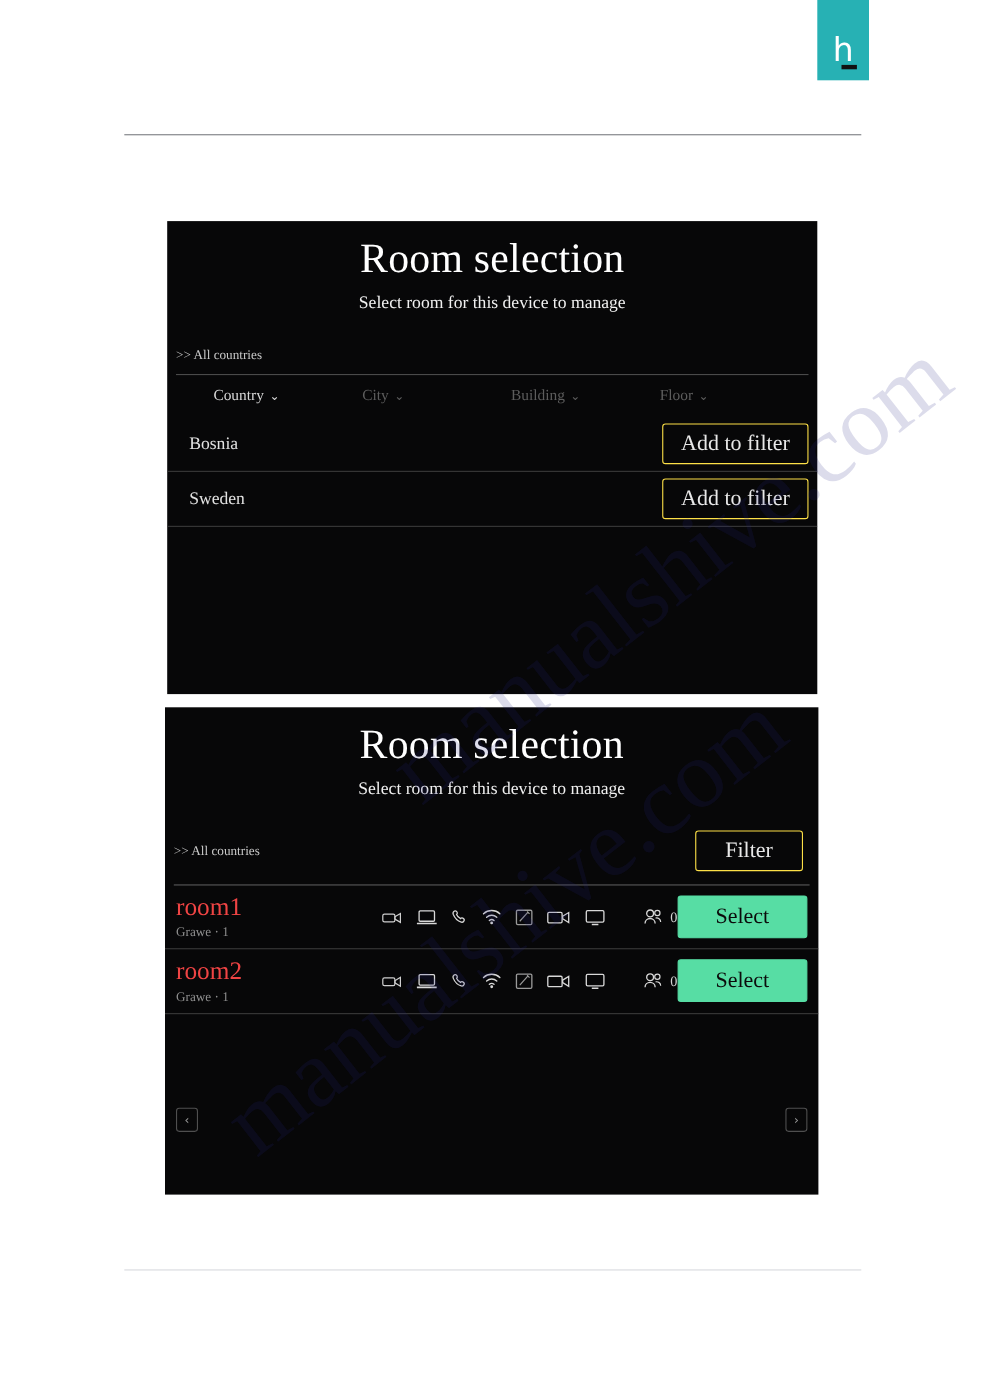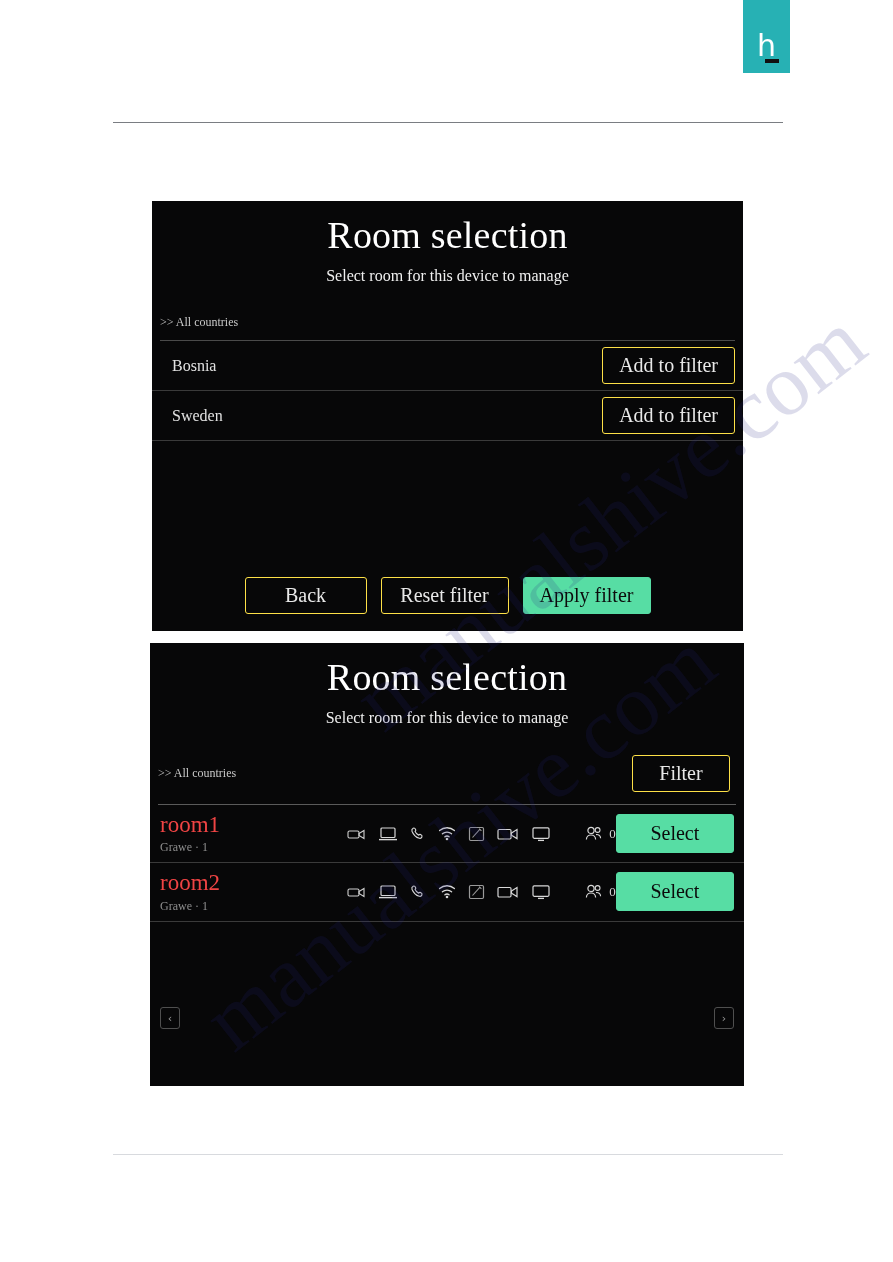--- a/index.html
+++ b/index.html
@@ -249,35 +249,44 @@
 
   <div class="panel-title">Room selection</div>
   <div class="panel-subtitle">Select room for this device to manage</div>
 
   <div class="breadcrumb-row">
     <span class="breadcrumb">&gt;&gt; All countries</span>
   </div>
 
   <div class="divider"></div>
 
+  <div class="col-headers">
+    <div class="col-head active">
+      <span>Country</span><span class="caret">⌄</span>
+    </div>
+    <div class="col-head">
+      <span>City</span><span class="caret">⌄</span>
+    </div>
+    <div class="col-head">
+      <span>Building</span><span class="caret">⌄</span>
+    </div>
+    <div class="col-head">
+      <span>Floor</span><span class="caret">⌄</span>
+    </div>
+  </div>
 
   <div class="filter-row">
     <span class="filter-row-name">Bosnia</span>
     <button class="btn">Add to filter</button>
   </div>
   <div class="filter-row">
     <span class="filter-row-name">Sweden</span>
     <button class="btn">Add to filter</button>
   </div>
 
-  <div class="panel-footer">
-    <button class="btn" style="width:122px">Back</button>
-    <button class="btn" style="width:128px">Reset filter</button>
-    <button class="btn btn-green" style="width:128px">Apply filter</button>
-  </div>
 </div>
 
 <div class="panel" id="panel-rooms">
 
   <div class="panel-title">Room selection</div>
   <div class="panel-subtitle">Select room for this device to manage</div>
 
   <div class="breadcrumb-row">
     <span class="breadcrumb">&gt;&gt; All countries</span>
     <button class="btn" style="width:98px">Filter</button>

